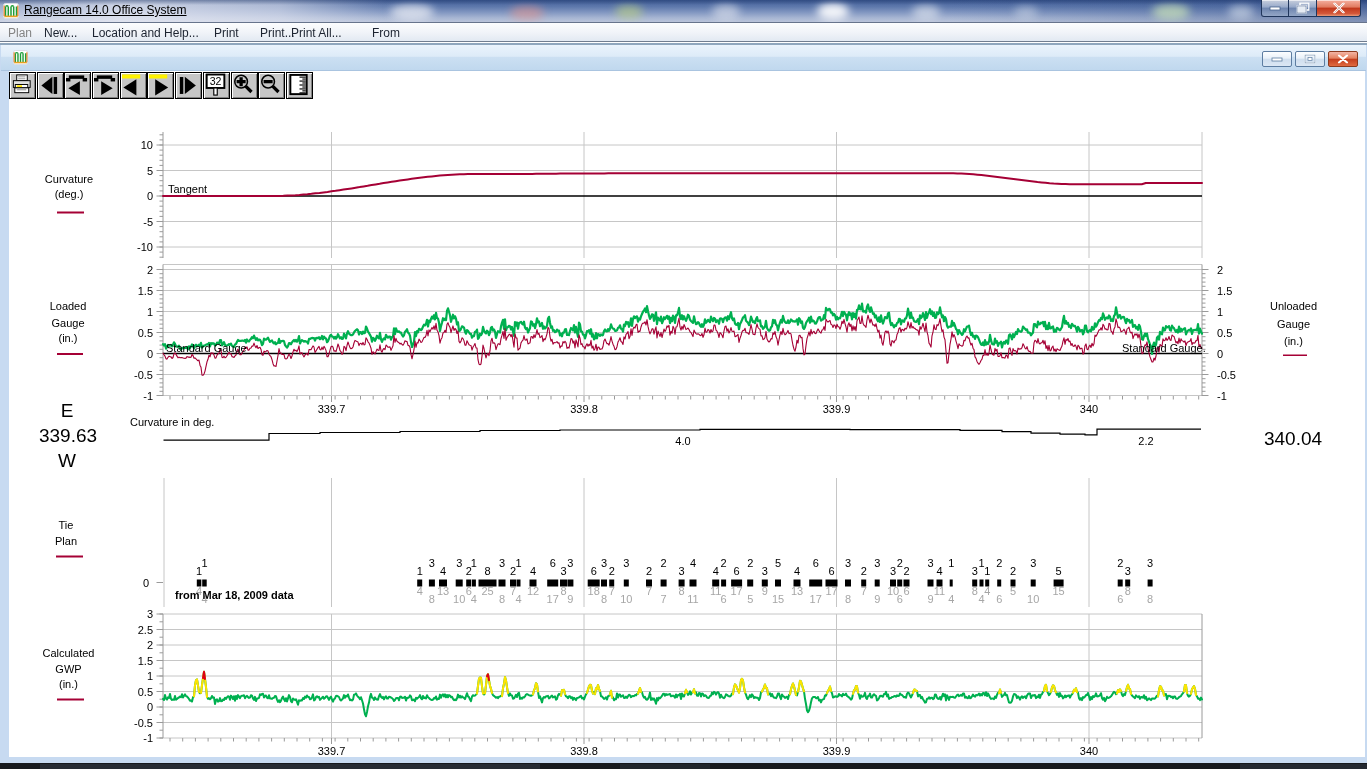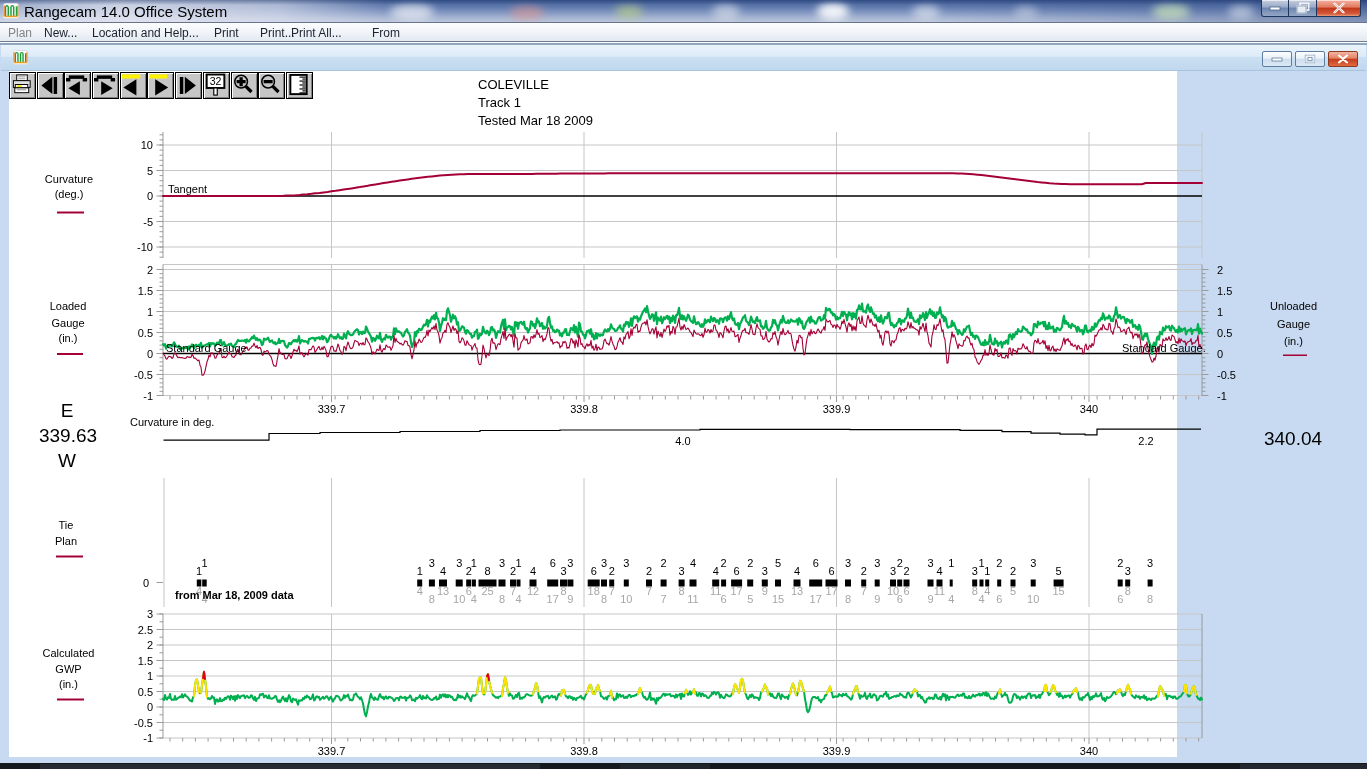--- a/index.html
+++ b/index.html
@@ -10,21 +10,21 @@
   
   #titlebar { position:absolute; left:0; top:0; width:1367px; height:22px;
     background:linear-gradient(180deg,#46629c 0%,#5b76aa 28%,#8095c0 55%,#a5b4d2 80%,#bac4da 100%); }
   #titlebar .lighten { position:absolute; left:0; top:0; width:400px; height:22px;
     background:linear-gradient(90deg, rgba(225,228,238,.5) 0%, rgba(233,235,244,.8) 30%, rgba(228,231,242,.6) 70%, rgba(220,227,240,0) 100%); }
   #titlebar .darkright { position:absolute; right:0; top:0; width:420px; height:22px;
     background:linear-gradient(90deg, rgba(60,90,150,0) 0%, rgba(47,76,135,.25) 60%, rgba(40,66,122,.38) 100%); }
   #titlebar .topshade { position:absolute; left:0; top:0; width:1367px; height:5px;
     background:linear-gradient(180deg, rgba(25,50,100,.45), rgba(25,50,100,0)); }
   .blob { position:absolute; border-radius:50%; filter:blur(4px); }
-  #title-text { position:absolute; left:24px; top:3px; font-size:15px; color:#000; white-space:nowrap; }
+  #title-text { position:absolute; left:24px; top:3px; font-size:12px; color:#000; white-space:nowrap;text-decoration:underline; }
 
   
   .capbtns { position:absolute; top:0; height:17px; display:flex; }
   .cb { height:17px; border:1px solid #20365c; border-top:none; position:relative;
     background:linear-gradient(180deg, rgba(255,255,255,.75) 0%, rgba(220,230,242,.5) 45%, rgba(140,160,190,.45) 50%, rgba(170,188,212,.55) 100%);
     box-shadow:inset 0 1px 0 rgba(255,255,255,.6); }
   .cb.close { background:linear-gradient(180deg,#f5b0a0 0%,#e07a5f 45%,#c0371b 50%,#d4583a 85%,#e89a78 100%); }
   .cb.minb { width:28px; border-bottom-left-radius:3px; }
   .cb.maxb { width:28px; border-left:none; }
   .cb.close { width:44px; border-left:none; border-bottom-right-radius:3px; }
@@ -43,21 +43,21 @@
   
   #childbar { position:absolute; left:1px; top:2px; width:1365px; height:26px;
     background:linear-gradient(180deg,#eaf3fc 0%,#ddebf8 45%,#cbdff2 50%,#c0d8ee 100%);
     border-bottom:1px solid #aac4e0; }
   #childbar .txt { position:absolute; left:30px; top:6px; font-size:12px; color:#000; white-space:nowrap; }
   .cb2 { height:16px; border:1px solid #5d7da1; border-radius:2px; position:relative; margin-left:3px;
     background:linear-gradient(180deg,#fdfeff 0%,#e9f1f9 45%,#cfdeee 50%,#dbe7f4 100%); }
   .cb2.close { background:linear-gradient(180deg,#f3b5a5 0%,#e4815f 45%,#c33d1d 50%,#e06a40 100%); border-color:#8c3a1e; }
 
   
-  #client { position:absolute; left:9px; top:28px; width:1168px; height:686px; background:#fff; }
+  #client { position:absolute; left:9px; top:28px; width:1356px; height:686px; background:#fff; }
 
   
   .tbtn { position:absolute; top:1px; width:27px; height:27px; background:#c6c6c6;
     border:1.5px solid #000;
     box-shadow: inset 1px 1px 0 #fff, inset -1px -1px 0 #818181; }
   .tbtn svg { position:absolute; left:0; top:0; }
 
   #header { position:absolute; left:469px; top:5px; font-size:13px; color:#000; line-height:18px; }
 
   
@@ -230,21 +230,20 @@
           <line x1="17" y1="7.3" x2="20.5" y2="7.3" stroke="#000" stroke-width="1.2"></line>
           <line x1="14" y1="9.4" x2="20.5" y2="9.4" stroke="#000" stroke-width="1.2"></line>
           <line x1="17" y1="11.4" x2="20.5" y2="11.4" stroke="#000" stroke-width="1.2"></line>
           <line x1="14" y1="13.5" x2="20.5" y2="13.5" stroke="#000" stroke-width="1.2"></line>
           <line x1="17" y1="15.6" x2="20.5" y2="15.6" stroke="#000" stroke-width="1.2"></line>
           <line x1="14" y1="17.6" x2="20.5" y2="17.6" stroke="#000" stroke-width="1.2"></line>
           <line x1="17" y1="19.6" x2="20.5" y2="19.6" stroke="#000" stroke-width="1.2"></line>
           <line x1="14" y1="21.7" x2="20.5" y2="21.7" stroke="#000" stroke-width="1.2"></line>
         </svg>
       </div>
-    <div id="header">COLEVILLE<br>Track 1<br>Tested Mar 18 2009</div>
   </div>
 </div>
 
 <svg width="1367" height="769" viewBox="0 0 1367 769" style="position:absolute;left:0;top:0" font-family="Liberation Sans, sans-serif">
     <line x1="163.0" y1="145.0" x2="1202.0" y2="145.0" stroke="#c6c6c6" stroke-width="1"></line>
     <line x1="163.0" y1="170.5" x2="1202.0" y2="170.5" stroke="#c6c6c6" stroke-width="1"></line>
     <line x1="163.0" y1="221.5" x2="1202.0" y2="221.5" stroke="#c6c6c6" stroke-width="1"></line>
     <line x1="163.0" y1="247.0" x2="1202.0" y2="247.0" stroke="#c6c6c6" stroke-width="1"></line>
     <line x1="331.5" y1="132.0" x2="331.5" y2="258.0" stroke="#c6c6c6" stroke-width="1"></line>
     <line x1="584.0" y1="132.0" x2="584.0" y2="258.0" stroke="#c6c6c6" stroke-width="1"></line>

